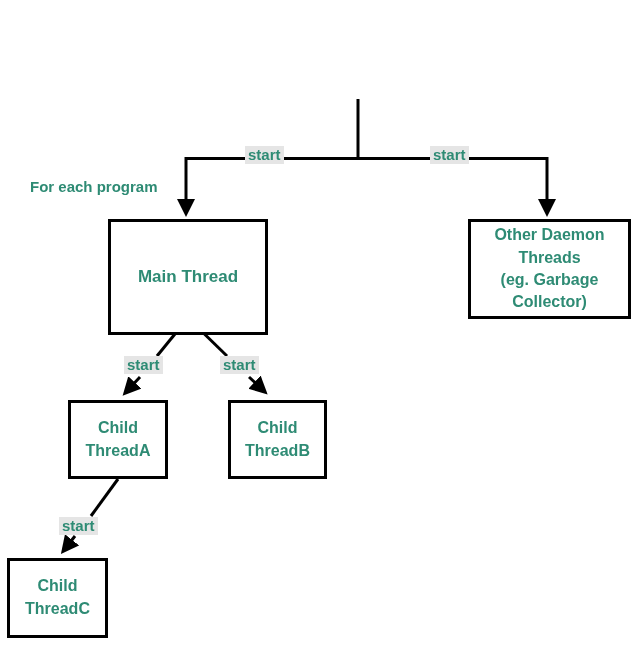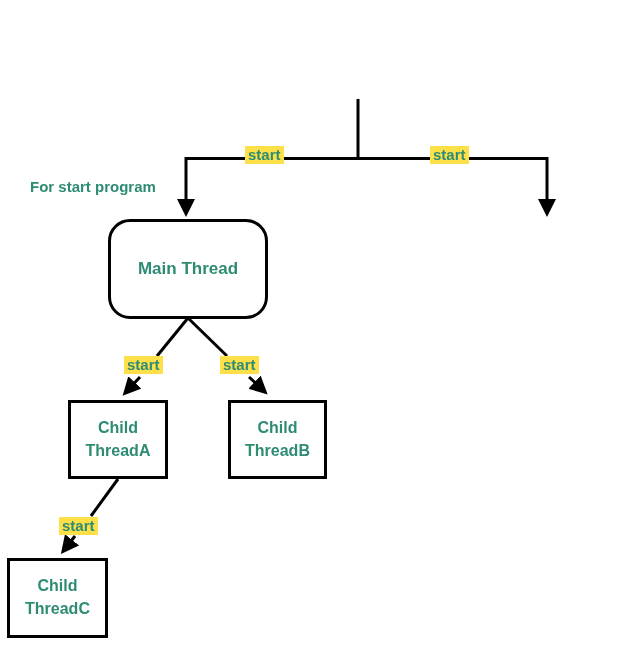--- a/index.html
+++ b/index.html
@@ -39,31 +39,31 @@
     display: flex;
     align-items: center;
     justify-content: center;
     text-align: center;
     color: var(--text-color, #2e8b74);
     font-weight: bold;
     white-space: pre-line;
     line-height: 1.42;
   }
   .node-jvm      { left: 308px; top: 17px;  width: 101px; height: 82px;  font-size: 17px; }
-  .node-main     { left: 108px; top: 219px; width: 160px; height: 100px; font-size: 17px; border-radius: 22px; }
+  .node-main     { left: 108px; top: 219px; width: 160px; height: 116px; font-size: 17px; }
   .node-daemon   { left: 468px; top: 219px; width: 163px; height: 100px; font-size: 16px; line-height: 1.4; }
   .node-child-a  { left: 68px;  top: 400px; width: 100px; height: 79px;  font-size: 16px; }
   .node-child-b  { left: 228px; top: 400px; width: 99px;  height: 79px;  font-size: 16px; }
   .node-child-c  { left: 7px;   top: 558px; width: 101px; height: 80px;  font-size: 16px; }
   .edge-label {
     position: absolute;
     color: var(--text-color, #2e8b74);
     font-weight: bold;
     font-size: 15px;
-    background: #fde047;
+    background: #e5e5e5;
     padding: 0 3px;
     line-height: 18px;
     white-space: nowrap;
   }
   .lbl-start-main    { left: 245px; top: 146px; }
   .lbl-start-daemon  { left: 430px; top: 146px; }
   .lbl-start-child-a { left: 124px; top: 356px; }
   .lbl-start-child-b { left: 220px; top: 356px; }
   .lbl-start-child-c { left: 59px;  top: 517px; }
   .annotation {
@@ -100,28 +100,32 @@
     <line class="edge" x1="140" y1="377" x2="126" y2="392" marker-end="url(#arrowhead)"></line>
 
     <line class="edge" x1="188" y1="318" x2="227" y2="356"></line>
     <line class="edge" x1="249" y1="377" x2="264" y2="391" marker-end="url(#arrowhead)"></line>
 
     <line class="edge" x1="118" y1="479" x2="91" y2="516"></line>
     <line class="edge" x1="75" y1="536" x2="64" y2="550" marker-end="url(#arrowhead)"></line>
   </svg>
 
   <div class="node node-main">Main Thread</div>
+  <div class="node node-daemon">Other Daemon
+Threads
+(eg. Garbage
+Collector)</div>
   <div class="node node-child-a">Child
 ThreadA</div>
   <div class="node node-child-b">Child
 ThreadB</div>
   <div class="node node-child-c">Child
 ThreadC</div>
 
   <span class="edge-label lbl-start-main">start</span>
   <span class="edge-label lbl-start-daemon">start</span>
   <span class="edge-label lbl-start-child-a">start</span>
   <span class="edge-label lbl-start-child-b">start</span>
   <span class="edge-label lbl-start-child-c">start</span>
 
-  <span class="annotation">For start program</span>
+  <span class="annotation">For each program</span>
 
 </div>
 
 </body></html>

